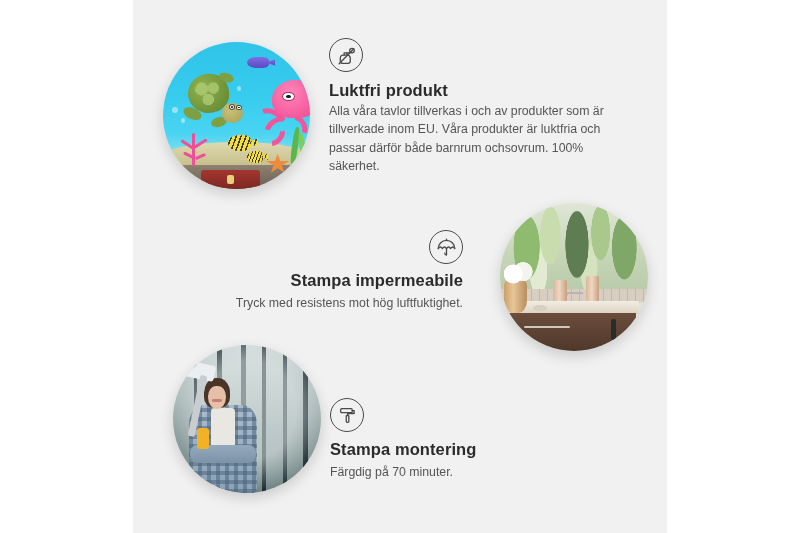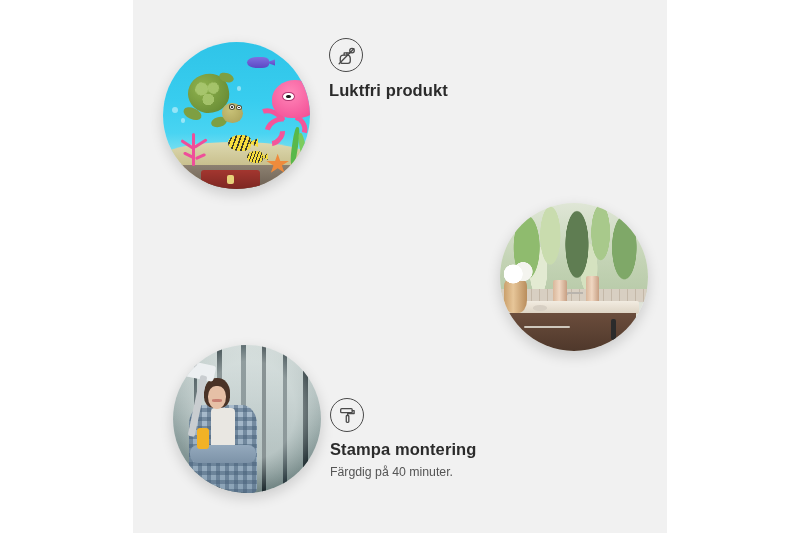--- a/index.html
+++ b/index.html
@@ -429,28 +429,42 @@
       <svg width="21" height="21" viewBox="0 0 24 24" fill="none" stroke="#4a4a4a" stroke-width="1.5" stroke-linecap="round" stroke-linejoin="round">
         <path d="M7.5 21h6.2a2.6 2.6 0 0 0 2.6-2.6v-3.3a3.6 3.6 0 0 0-3.6-3.6H8.5a3.6 3.6 0 0 0-3.6 3.6v3.3A2.6 2.6 0 0 0 7.5 21z"></path>
         <path d="M9.3 11.5V9.1h3.2v2.4"></path>
         <path d="M12.5 9.1h3.1"></path>
         <circle cx="18.3" cy="6.4" r="2.6"></circle>
         <path d="M15.6 9.1l1.1-1.1"></path>
         <line x1="3.6" y1="21.4" x2="20.4" y2="4.2"></line>
       </svg>
     </div>
     <h3>Luktfri produkt</h3>
-  </div>
-
+    <p>Alla våra tavlor tillverkas i och av produkter som är tillverkade inom EU. Våra produkter är luktfria och passar därför både barnrum ochsovrum. 100% säkerhet.</p>
+  </div>
+
+  <div class="feature" id="feature-waterproof">
+    <div class="icon-circle">
+      <svg width="21" height="21" viewBox="0 0 24 24" fill="none" stroke="#4a4a4a" stroke-width="1.5" stroke-linecap="round" stroke-linejoin="round">
+        <path d="M2.6 13.2a9.4 9.4 0 0 1 18.8 0"></path>
+        <path d="M2.6 13.2c1.6-2.4 3.1-2.4 4.7 0 1.6-2.4 3.1-2.4 4.7 0 1.6-2.4 3.1-2.4 4.7 0 1.6-2.4 3.1-2.4 4.7 0"></path>
+        <line x1="12" y1="13.2" x2="12" y2="20.4"></line>
+        <path d="M12 20.4a1.9 1.9 0 0 1-1.9-1.9"></path>
+        <line x1="12" y1="2.4" x2="12" y2="3.8"></line>
+      </svg>
+    </div>
+    <h3>Stampa impermeabile</h3>
+    <p>Tryck med resistens mot hög luftfuktighet.</p>
+  </div>
 
   <div class="feature" id="feature-assembly">
     <div class="icon-circle">
       <svg width="21" height="21" viewBox="0 0 24 24" fill="none" stroke="#4a4a4a" stroke-width="1.5" stroke-linecap="round" stroke-linejoin="round">
         <rect x="4.2" y="4.2" width="13.2" height="4.6" rx="1.2"></rect>
         <path d="M17.4 6.5h2.2v3.2h-7.4v2.1"></path>
         <rect x="10.6" y="12" width="2.9" height="7.8" rx="0.9"></rect>
       </svg>
     </div>
     <h3>Stampa montering</h3>
-    <p>Färgdig på 40 minuter.</p>
+    <p>Färgdig på 70 minuter.</p>
   </div>
 
 </div>
 
 </body></html>

